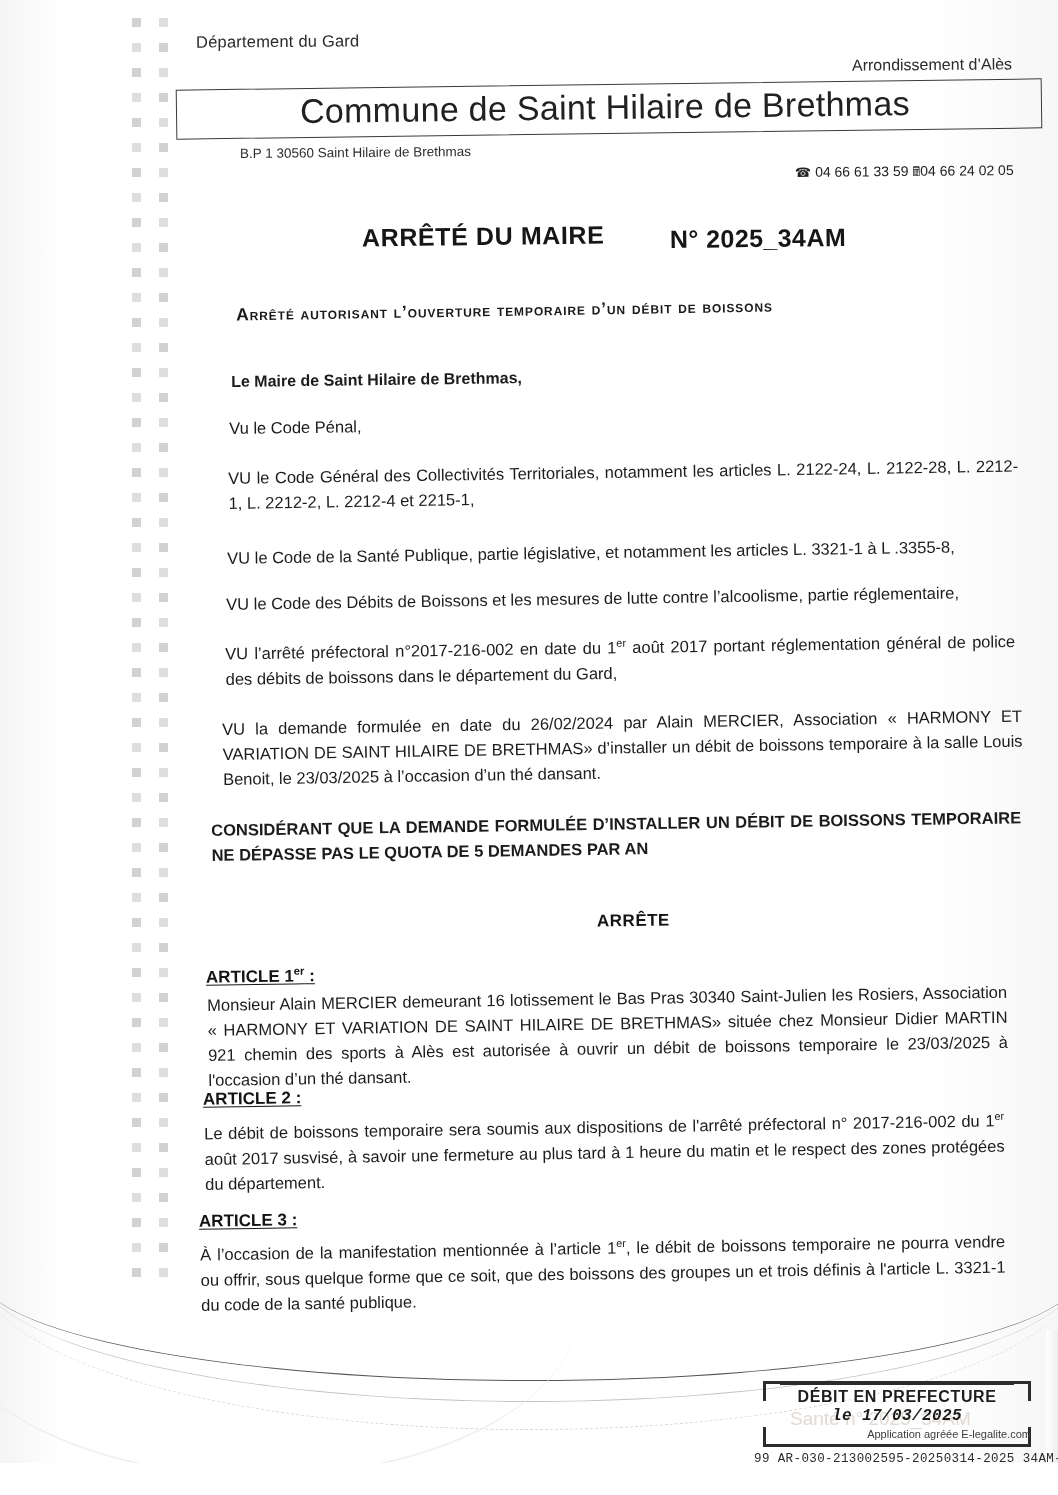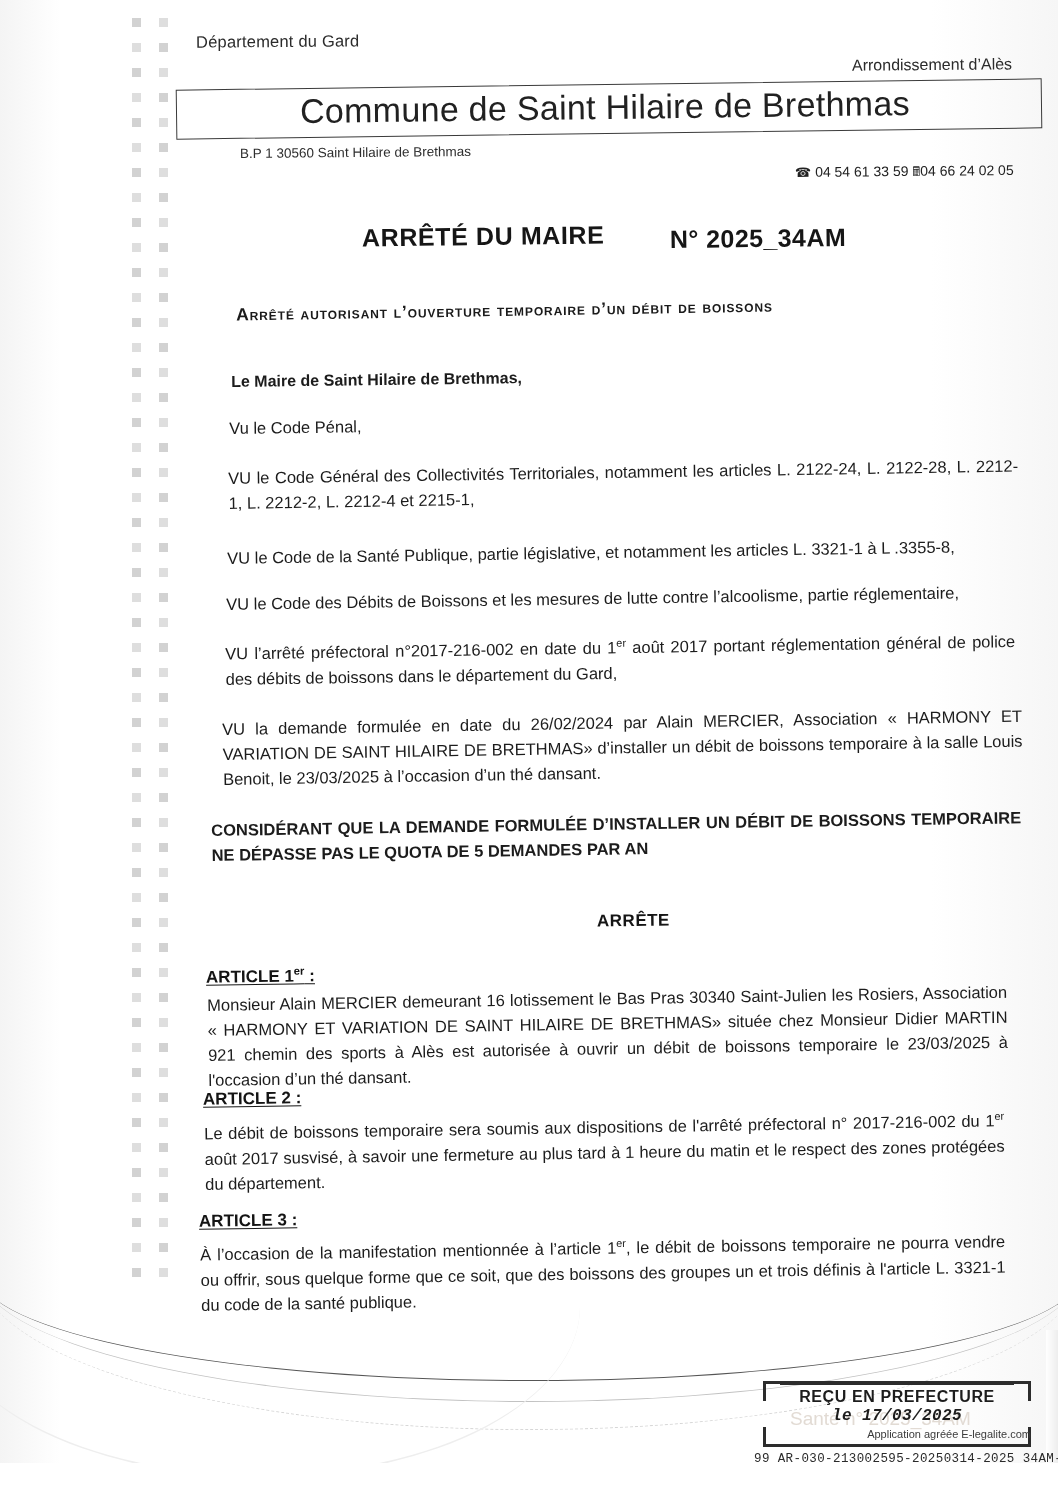--- a/index.html
+++ b/index.html
@@ -393,21 +393,21 @@
       <div class="perf lite"></div>
   </div>
 
   <div class="dept">Département du Gard</div>
   <div class="arrond">Arrondissement d’Alès</div>
   <div class="title-box"></div>
   <div class="commune">Commune de Saint Hilaire de Brethmas</div>
   <div class="bp">B.P 1 30560 Saint Hilaire de Brethmas</div>
   <div class="contact">
     <span class="ico">☎</span>
-    <span>04 54 61 33 59</span>
+    <span>04 66 61 33 59</span>
     <span class="ico">🖩</span><span>04 66 24 02 05</span>
   </div>
 
   <div class="doc-title">ARRÊTÉ DU MAIRE</div>
   <div class="doc-num">N° 2025_34AM</div>
   <div class="doc-sub">Arrêté autorisant l’ouverture temporaire d’un débit de boissons</div>
 
   <div class="blk mayor">Le Maire de Saint Hilaire de Brethmas,</div>
   <div class="blk vu1">Vu le Code Pénal,</div>
   <div class="blk vu2">VU le Code Général des Collectivités Territoriales, notamment les articles L. 2122-24, L. 2122-28, L. 2212-1, L. 2212-2, L. 2212-4 et 2215-1,</div>
@@ -434,21 +434,21 @@
   <div class="right-edge"></div>
 
   <div class="stamp-ghost">Santé n° 2025_34AM</div>
   <div class="stamp">
     <div class="corner tl"></div>
     <div class="corner tr"></div>
     <div class="corner bl"></div>
     <div class="corner br"></div>
     <div class="bar-t"></div>
     <div class="bar-b"></div>
-    <div class="stamp-l1">REÇU EN PREFECTURE</div>
+    <div class="stamp-l1">DÉBIT EN PREFECTURE</div>
     <div class="stamp-l2">le 17/03/2025</div>
     <div class="stamp-l3">Application agréée E-legalite.com</div>
   </div>
   <div class="stamp-ref">99_AR-030-213002595-20250314-2025_34AM-A</div>
 
   <div class="mod-foot">
     <span>Mod.</span>
     <b>540330</b>
     <span>04/22</span>
   </div>

